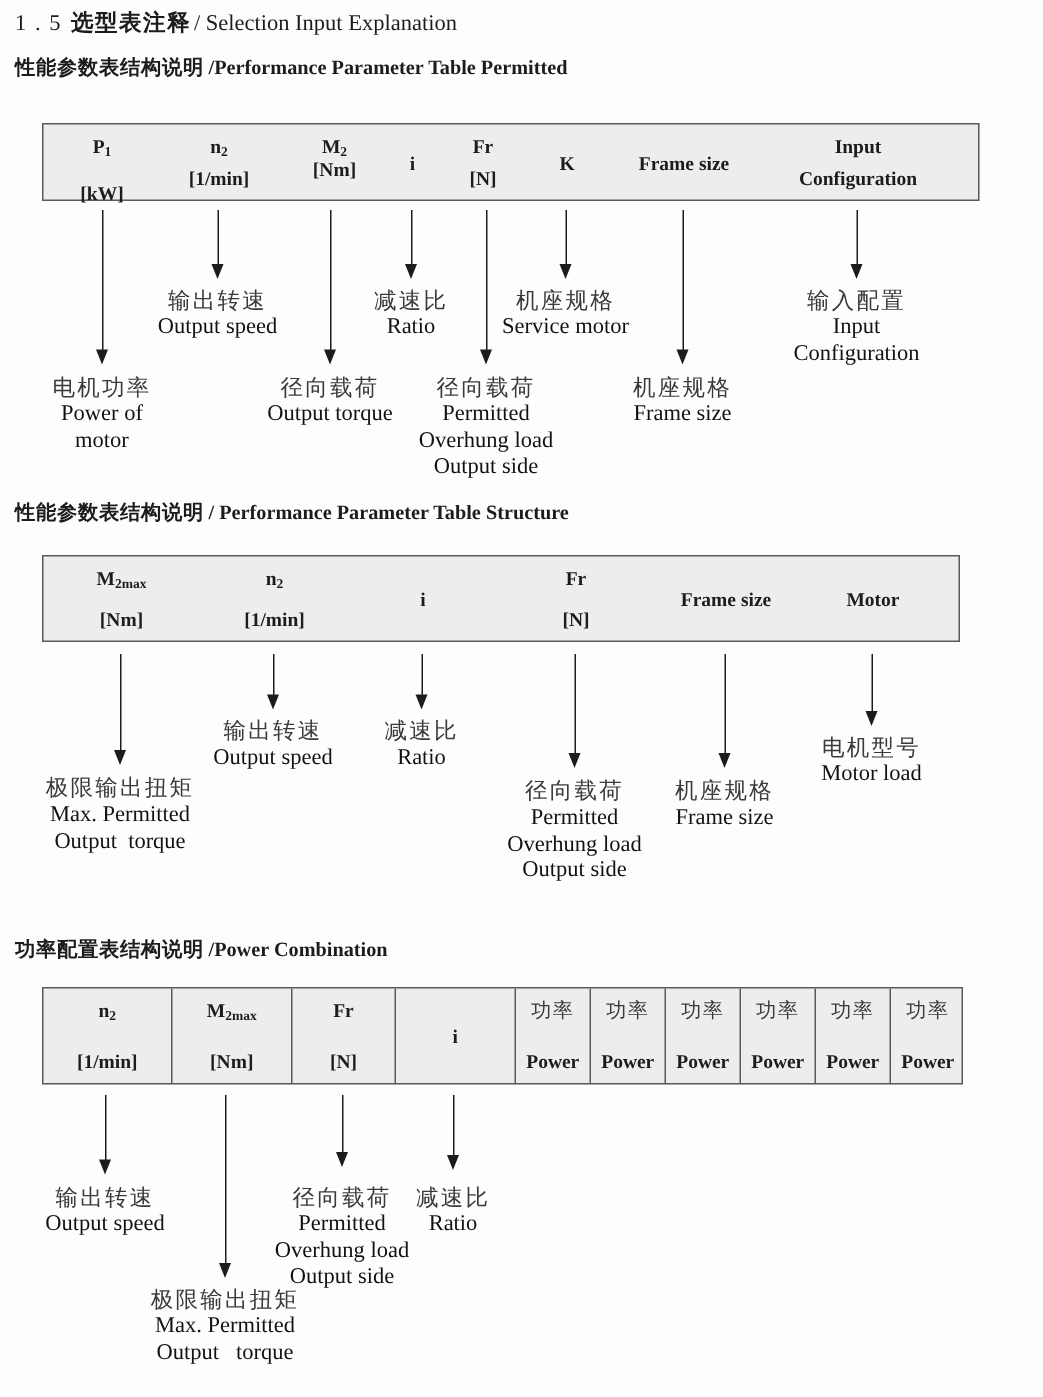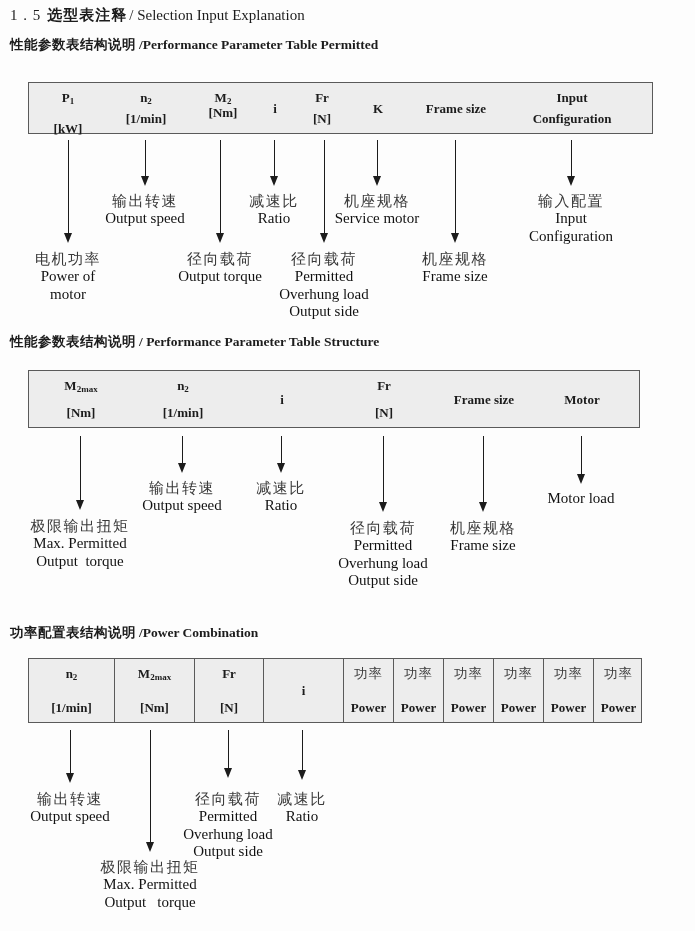--- a/index.html
+++ b/index.html
@@ -186,20 +186,21 @@
     </div>
     <div class="aline" style="left: 483px; top: 436px; height: 67px;"></div>
     <div class="ahead" style="left: 479px; top: 502px;"></div>
     <div class="note" style="left: 408px; top: 519px;">
       <div class="nzh">机座规格</div>
       <div class="nen">Frame size</div>
     </div>
     <div class="aline" style="left: 581px; top: 436px; height: 39px;"></div>
     <div class="ahead" style="left: 577px; top: 474px;"></div>
     <div class="note" style="left: 506px; top: 490px;">
+      <div class="nzh">电机型号</div>
       <div class="nen">Motor load</div>
     </div>
     <div class="tbl" style="left: 28px; top: 658px; width: 614px; height: 65px; background: rgb(237, 237, 237); border-color: rgb(90, 90, 90);">
       <div class="hcell split" style="left: 0px; top: 0px; width: 85px; height: 63px;">
         <div class="h1"><span>n</span><sub>2</sub></div>
         <div class="h2">[1/min]</div>
       </div>
       <div class="hcell split bcell" style="left: 85px; top: 0px; width: 80px; height: 63px;">
         <div class="h1"><span>M</span><sub>2max</sub></div>
         <div class="h2">[Nm]</div>

